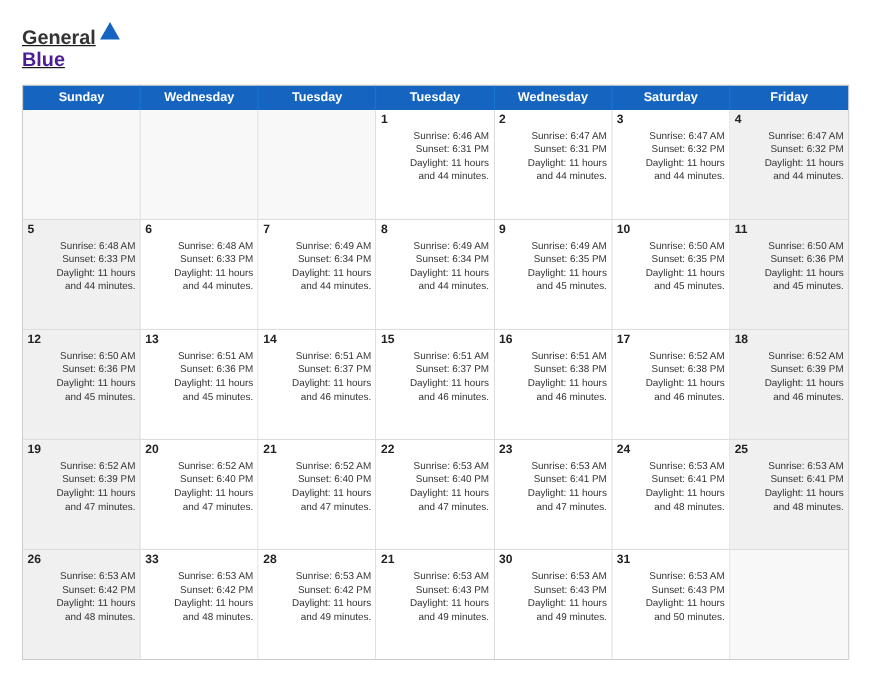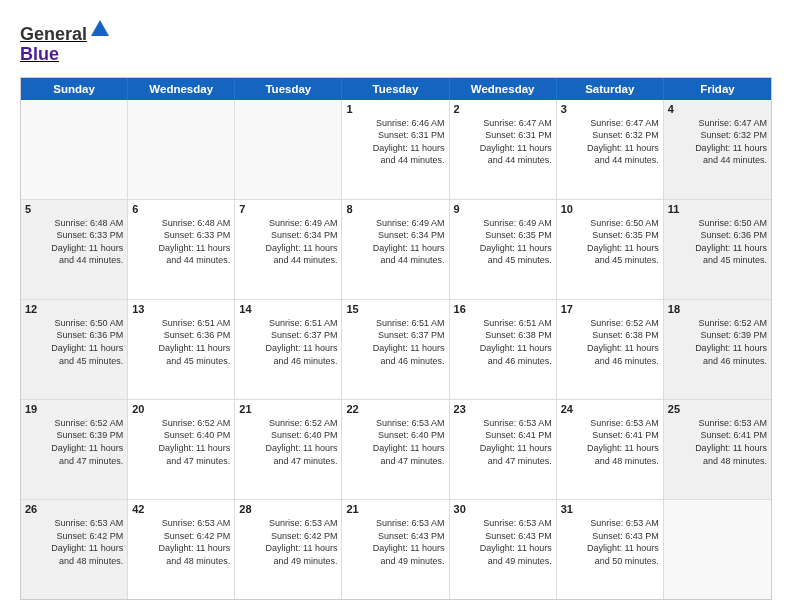--- a/index.html
+++ b/index.html
@@ -332,21 +332,21 @@
         </div>
         <div class="cal-row">
           <div class="cal-cell shaded">
             <div class="day-num">26</div>
             <div class="cell-info" style="white-space: pre-line;">Sunrise: 6:53 AM
 Sunset: 6:42 PM
 Daylight: 11 hours
 and 48 minutes.</div>
           </div>
           <div class="cal-cell">
-            <div class="day-num">42</div>
+            <div class="day-num">33</div>
             <div class="cell-info" style="white-space: pre-line;">Sunrise: 6:53 AM
 Sunset: 6:42 PM
 Daylight: 11 hours
 and 48 minutes.</div>
           </div>
           <div class="cal-cell">
             <div class="day-num">28</div>
             <div class="cell-info" style="white-space: pre-line;">Sunrise: 6:53 AM
 Sunset: 6:42 PM
 Daylight: 11 hours

